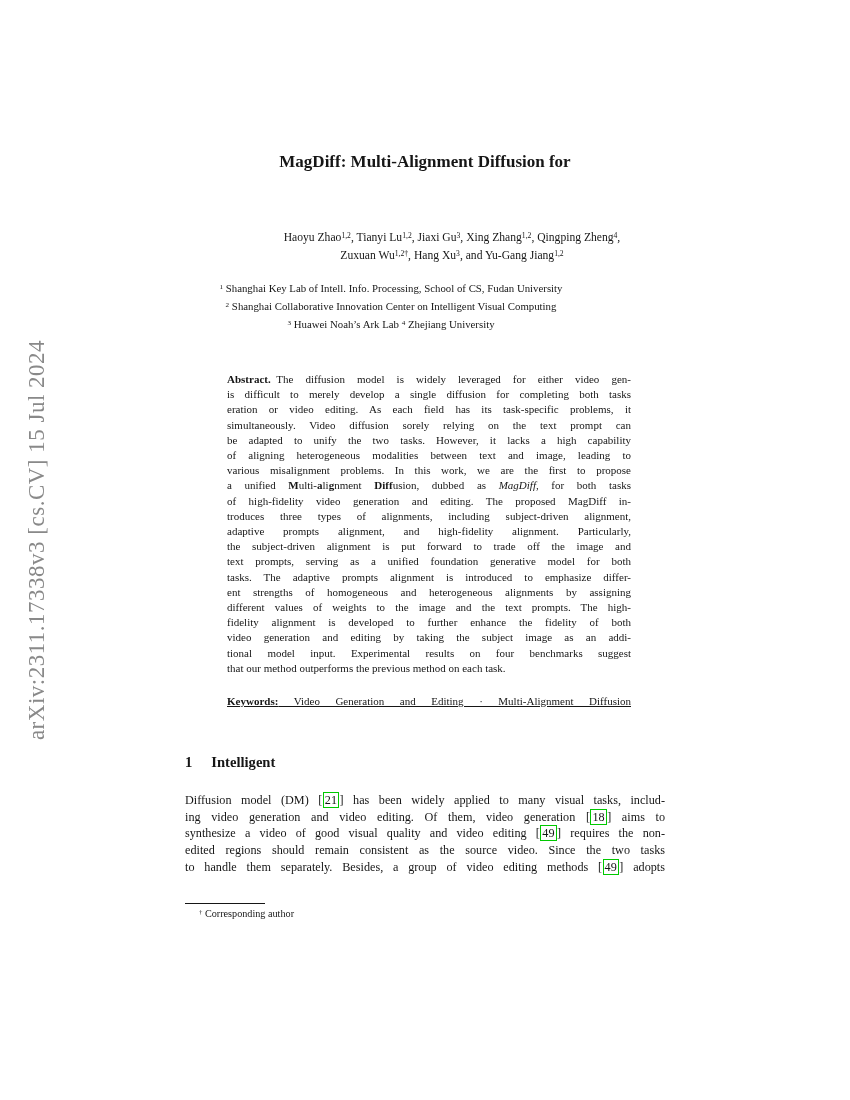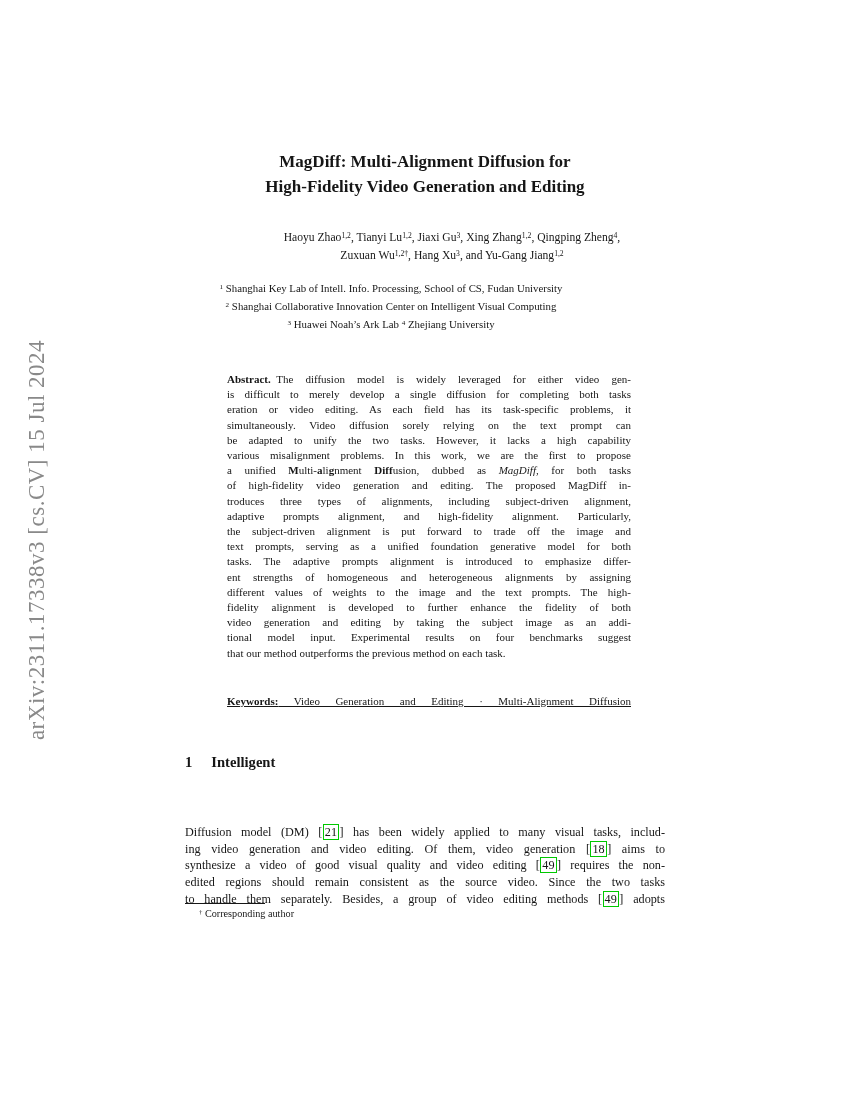--- a/index.html
+++ b/index.html
@@ -68,21 +68,20 @@
     font-weight:bold;
     font-size:14.6px;
   }
   #section-heading .secnum{margin-right:19px;}
   
   #intro{
     position:absolute;
     left:185px;top:792px;width:480px;
     font-size:12.2px;
     line-height:16.7px;
-    margin-top:32px;
   }
   
   #footnote-rule{
     position:absolute;
     left:185px;top:903px;width:80px;
     border-top:1px solid #161616;
     height:0;
   }
   #footnote{
     position:absolute;
@@ -108,40 +107,40 @@
 </style>
 </head>
 <body>
 
 <div id="page">
 
   <div id="watermark">arXiv:2311.17338v3  [cs.CV]  15 Jul 2024</div>
 
   <div id="title">
     <div class="line">MagDiff: Multi-Alignment Diffusion for</div>
-    <div class="line">High-Fidelity Video Generation and Editing</div>
   </div>
 
   <div id="authors" class="center">
       <div class="line">Haoyu Zhao<sup>1,2</sup>, Tianyi Lu<sup>1,2</sup>, Jiaxi Gu<sup>3</sup>, Xing Zhang<sup>1,2</sup>, Qingping Zheng<sup>4</sup>,</div>
       <div class="line">Zuxuan Wu<sup>1,2†</sup>, Hang Xu<sup>3</sup>, and Yu-Gang Jiang<sup>1,2</sup></div>
     </div>
 
   <div id="affiliations" class="center">
       <div class="line"><sup>1</sup> Shanghai Key Lab of Intell. Info. Processing, School of CS, Fudan University</div>
       <div class="line"><sup>2</sup> Shanghai Collaborative Innovation Center on Intelligent Visual Computing</div>
       <div class="line"><sup>3</sup> Huawei Noah’s Ark Lab <sup>4</sup> Zhejiang University</div>
     </div>
 
   <div id="abstract" class="just">
       <div class="line"><b>Abstract.</b> The diffusion model is widely leveraged for either video gen-</div>
       <div class="line">is difficult to merely develop a single diffusion for completing both tasks</div>
       <div class="line">eration or video editing. As each field has its task-specific problems, it</div>
       <div class="line">simultaneously. Video diffusion sorely relying on the text prompt can</div>
       <div class="line">be adapted to unify the two tasks. However, it lacks a high capability</div>
+      <div class="line">of aligning heterogeneous modalities between text and image, leading to</div>
       <div class="line">various misalignment problems. In this work, we are the first to propose</div>
       <div class="line">a unified <b>M</b>ulti-<b>a</b>li<b>g</b>nment <b>Diff</b>usion, dubbed as <i>MagDiff</i>, for both tasks</div>
       <div class="line">of high-fidelity video generation and editing. The proposed MagDiff in-</div>
       <div class="line">troduces three types of alignments, including subject-driven alignment,</div>
       <div class="line">adaptive prompts alignment, and high-fidelity alignment. Particularly,</div>
       <div class="line">the subject-driven alignment is put forward to trade off the image and</div>
       <div class="line">text prompts, serving as a unified foundation generative model for both</div>
       <div class="line">tasks. The adaptive prompts alignment is introduced to emphasize differ-</div>
       <div class="line">ent strengths of homogeneous and heterogeneous alignments by assigning</div>
       <div class="line">different values of weights to the image and the text prompts. The high-</div>

